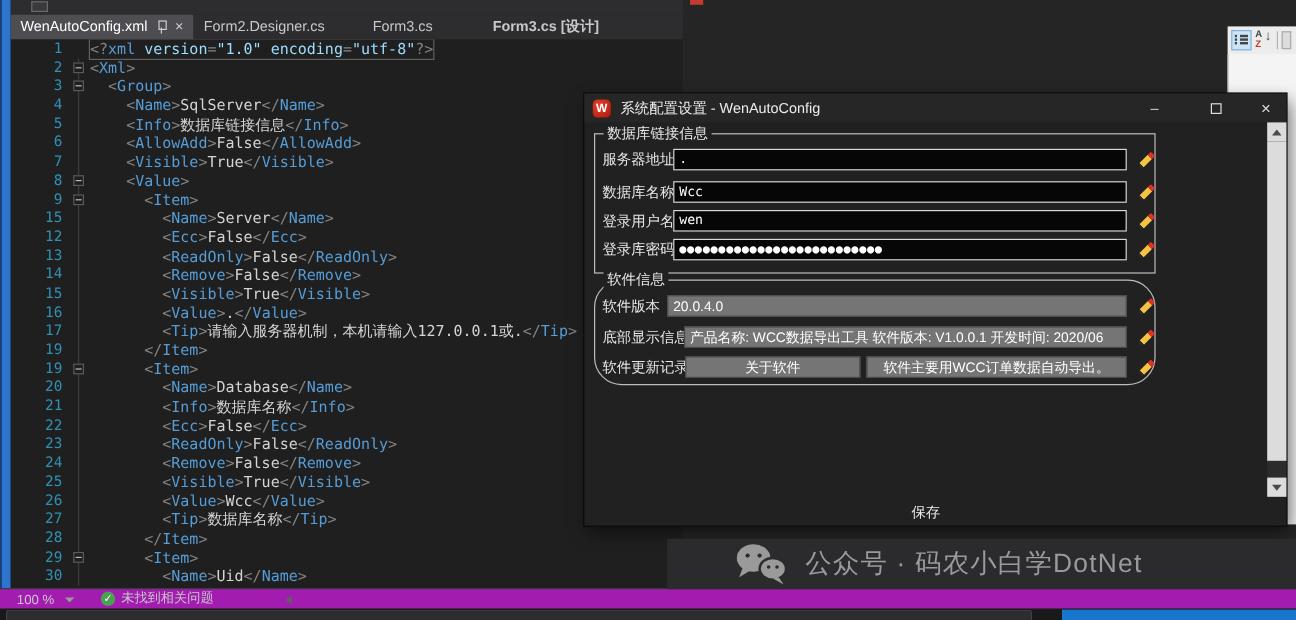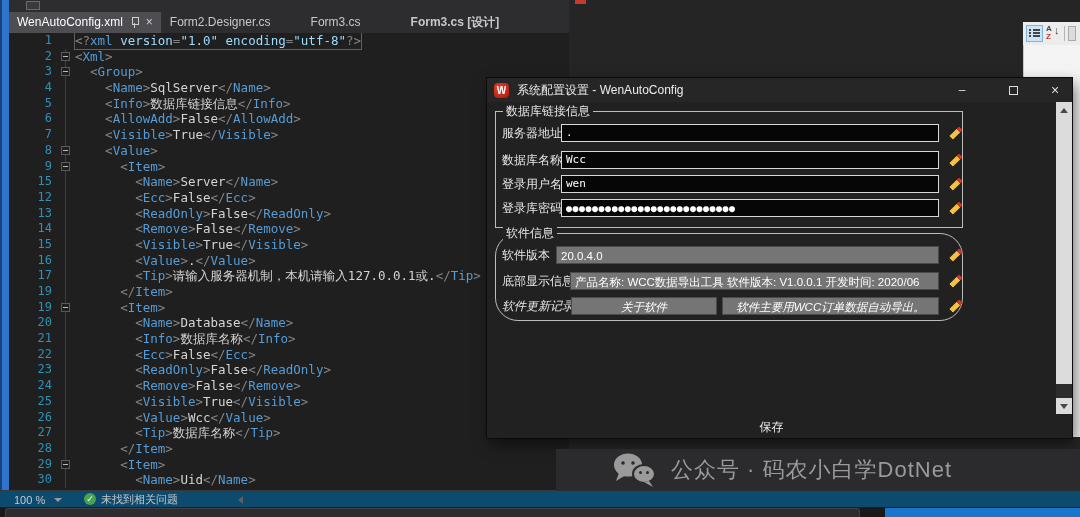--- a/index.html
+++ b/index.html
@@ -37,21 +37,21 @@
   .fold { width:17px; flex:none; position:relative; }
   .code-row.guided .fold::before { content:''; position:absolute; left:7px; top:0; bottom:0; width:1px; background:#3e3e3e; }
   .fold-box { position:absolute; left:3px; top:3px; width:9px; height:9px; background:#1f1f1f;
               border:1px solid #5a5a5a; z-index:1; }
   .fold-box::after { content:''; position:absolute; left:1px; top:3px; width:5px; height:1px; background:#bbb; }
   .code { white-space:pre; flex:none; }
   .code.cur { outline:1px solid #5f5f5f; }
   .tk-d{color:#848484;} .tk-t{color:#569cd6;} .tk-a{color:#9cdcfe;} .tk-s{color:#9cdcfe;} .tk-c{color:#d4d4d4;}
 
   
-  .status-row { position:absolute; left:0; top:490px; width:1080px; height:17px; background:#0c4a6e;
+  .status-row { position:absolute; left:0; top:490px; width:1080px; height:17px; background:#a21caf;
                 border-top:1px solid #39393d; font-size:11px; color:#c8c8c8; }
   .zoom-combo { position:absolute; left:14px; top:0; height:17px; line-height:16px; display:flex; gap:9px; align-items:center; }
   .combo-caret { width:0; height:0; border-left:4px solid transparent; border-right:4px solid transparent; border-top:4px solid #9a9a9a; }
   .health { position:absolute; left:84px; top:2px; width:12px; height:12px; border-radius:50%; background:#4aa152;
             color:#fff; font-size:9px; line-height:12px; text-align:center; }
   .health-msg { position:absolute; left:101px; top:0; line-height:17px; }
   .hscroll-left { position:absolute; left:238px; top:5px; width:0; height:0;
                   border-top:4px solid transparent; border-bottom:4px solid transparent; border-right:5px solid #606060; }
 
   
@@ -378,21 +378,21 @@
     <div class="frow" style="top: 12px;">
           <span class="flabel">软件版本</span>
           <div class="ginput" style="left: 60px; width: 383px;">20.0.4.0</div>
           <div class="pencil"></div>
         </div>
         <div class="frow" style="top: 38px;">
           <span class="flabel">底部显示信息</span>
           <div class="ginput" style="left: 74px; width: 369px;">产品名称: WCC数据导出工具  软件版本: V1.0.0.1  开发时间: 2020/06</div>
           <div class="pencil"></div>
         </div>
-        <div class="frow" style="top: 63px; font-style: italic;">
+        <div class="frow" style="top: 63px;">
           <span class="flabel">软件更新记录</span>
           <div class="ginput center" style="left: 75px; width: 146px;">关于软件</div>
           <div class="ginput center" style="left: 226px; width: 217px;">软件主要用WCC订单数据自动导出。</div>
           <div class="pencil"></div>
         </div>
       </div>
 
     <button class="save-btn">保存</button>
   </div>
 

